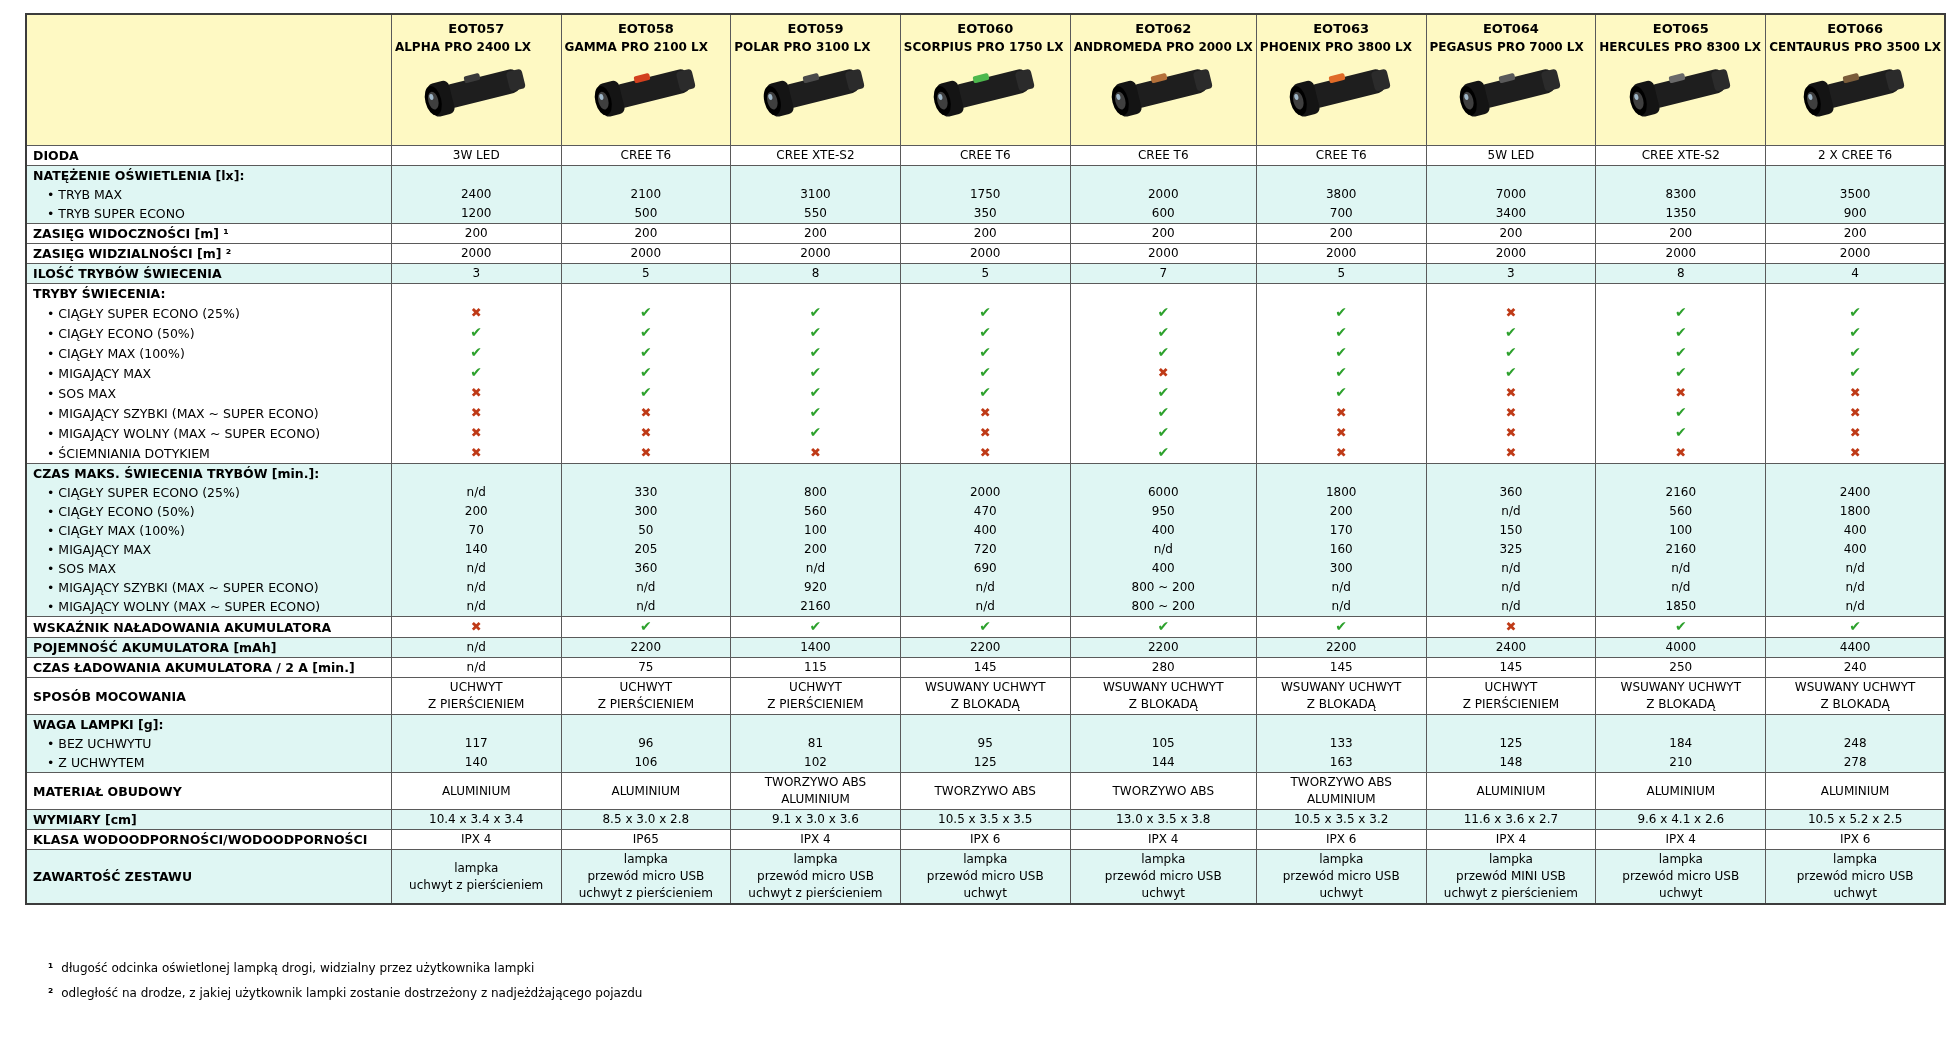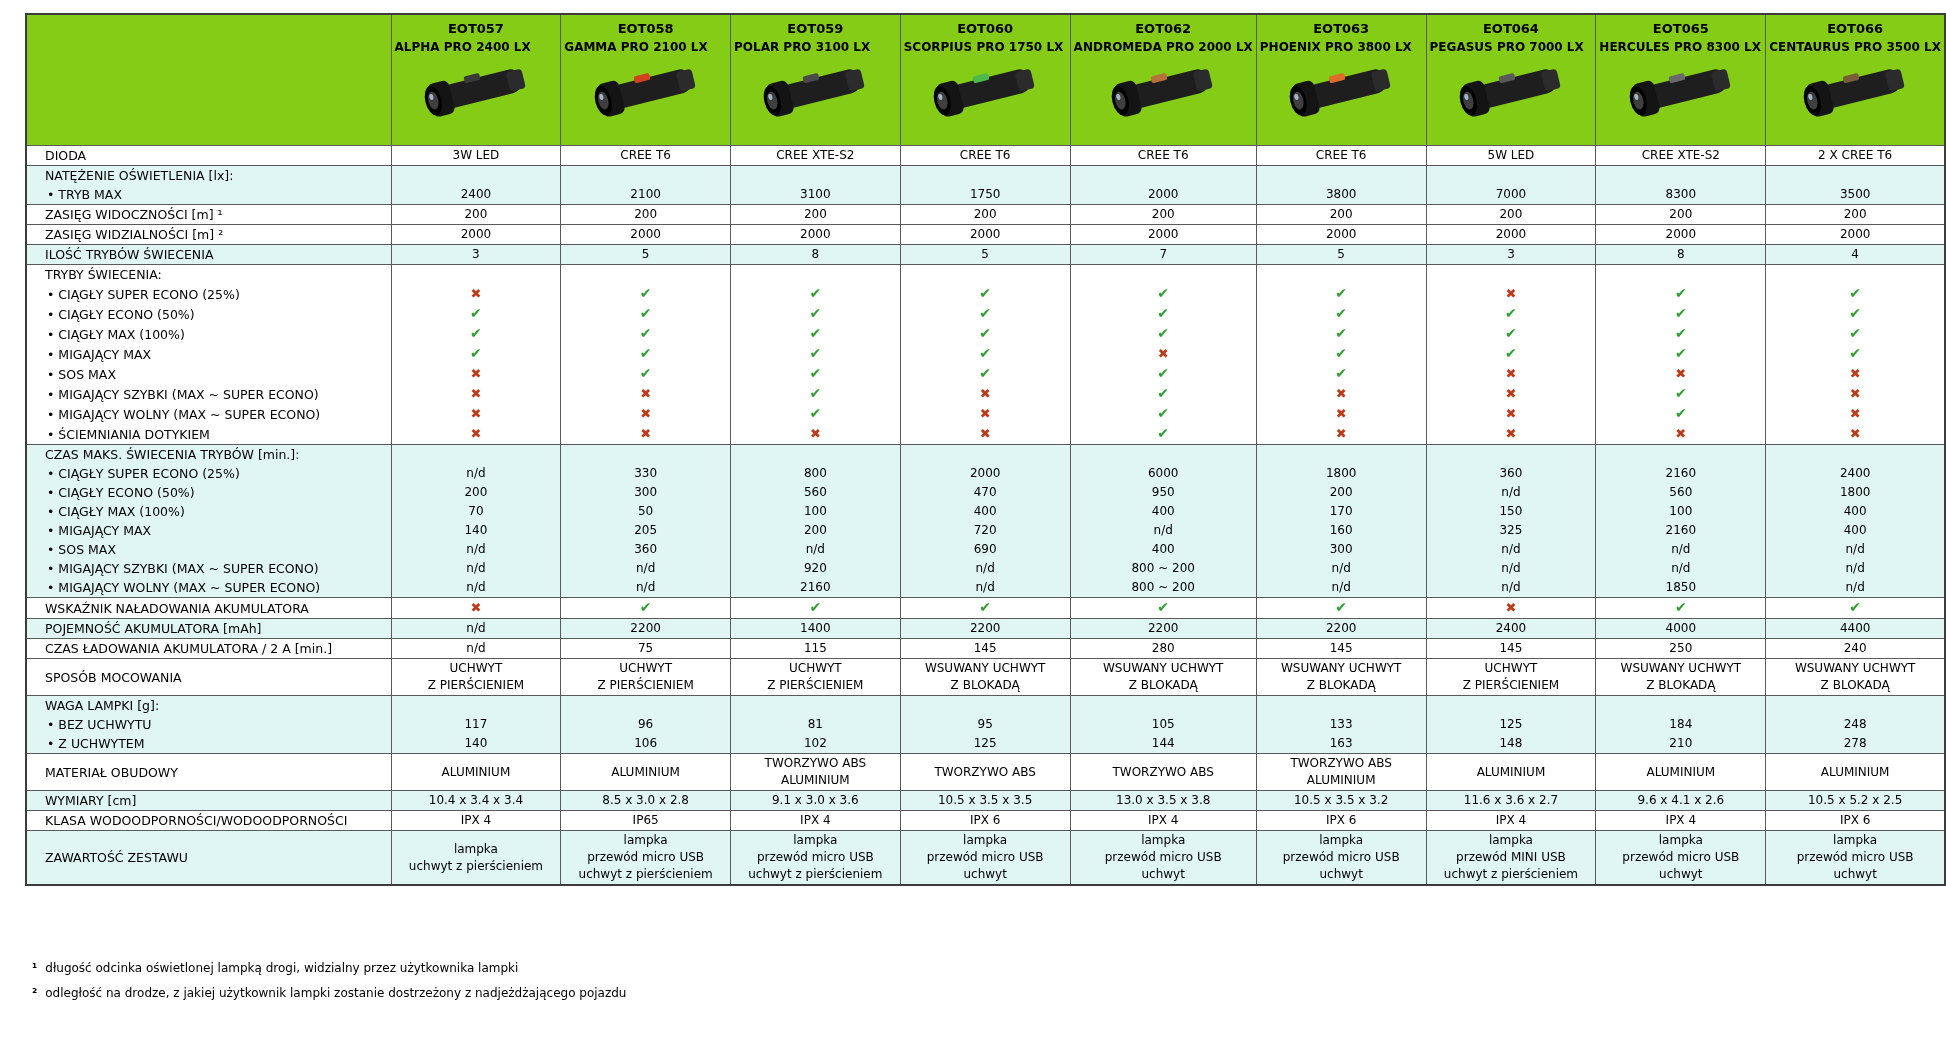--- a/index.html
+++ b/index.html
@@ -9,39 +9,39 @@
 
   table.cmp{position:absolute;left:25px;top:13px;border-collapse:collapse;
             table-layout:fixed;border:2px solid #3c3c3c;background:#fff;}
   col.label-col{width:366px;}
   col.prod-col{width:170px;}
 
   th,td{border-left:1px solid #5a5a5a;padding:1px 3px;font-size:12px;line-height:17px;
         overflow:hidden;}
   th:first-child,td:first-child{border-left:none;}
   thead tr{border-bottom:1px solid #5a5a5a;}
-  thead th{height:124px;vertical-align:top;padding-top:5px;background:#84cc16;}
+  thead th{height:124px;vertical-align:top;padding-top:5px;background:#fef9c3;}
 
   .code{font-weight:bold;font-size:13px;text-align:center;line-height:18px;}
   .name{font-weight:bold;font-size:12px;text-align:left;line-height:18px;white-space:nowrap;}
   .photo{display:block;margin:2px auto 0 auto;}
 
-  tbody td.label{font-weight:normal;text-align:left;padding-left:18px;font-size:12.5px;
+  tbody td.label{font-weight:bold;text-align:left;padding-left:6px;font-size:12.5px;
                  white-space:nowrap;}
   tbody td.label.bullet{font-weight:normal;font-size:12.5px;padding-left:20px;}
   td.bullet::before{content:"\2022\00a0";}
   td.val{text-align:center;white-space:pre-line;vertical-align:middle;}
 
   tr.hl td{background:var(--hl,#dff6f3);}
   tr.sec td{border-top:1px solid #5a5a5a;}
 
   .check{color:var(--check,#2da12d);font-size:14px;font-weight:bold;}
   .cross{color:var(--cross,#bf3a17);font-size:13px;font-weight:bold;}
 
-  .footnotes{position:absolute;left:32px;top:960px;}
+  .footnotes{position:absolute;left:48px;top:960px;}
   .fn{font-size:12px;line-height:16px;margin-bottom:9px;color:#000;}
   .fn .fn-marker{font-weight:bold;margin-right:8px;}
 </style>
 </head>
 <body>
 
 <div class="page">
 
   <table class="cmp" id="cmp-table">
     <colgroup id="cmp-cols">
@@ -225,20 +225,32 @@
           <td class="label bullet">TRYB MAX</td>
           <td class="val">2400</td>
           <td class="val">2100</td>
           <td class="val">3100</td>
           <td class="val">1750</td>
           <td class="val">2000</td>
           <td class="val">3800</td>
           <td class="val">7000</td>
           <td class="val">8300</td>
           <td class="val">3500</td>
+        </tr>
+        <tr class="hl">
+          <td class="label bullet">TRYB SUPER ECONO</td>
+          <td class="val">1200</td>
+          <td class="val">500</td>
+          <td class="val">550</td>
+          <td class="val">350</td>
+          <td class="val">600</td>
+          <td class="val">700</td>
+          <td class="val">3400</td>
+          <td class="val">1350</td>
+          <td class="val">900</td>
         </tr>
         <tr class=" sec">
           <td class="label">ZASIĘG WIDOCZNOŚCI [m] ¹</td>
           <td class="val">200</td>
           <td class="val">200</td>
           <td class="val">200</td>
           <td class="val">200</td>
           <td class="val">200</td>
           <td class="val">200</td>
           <td class="val">200</td>

